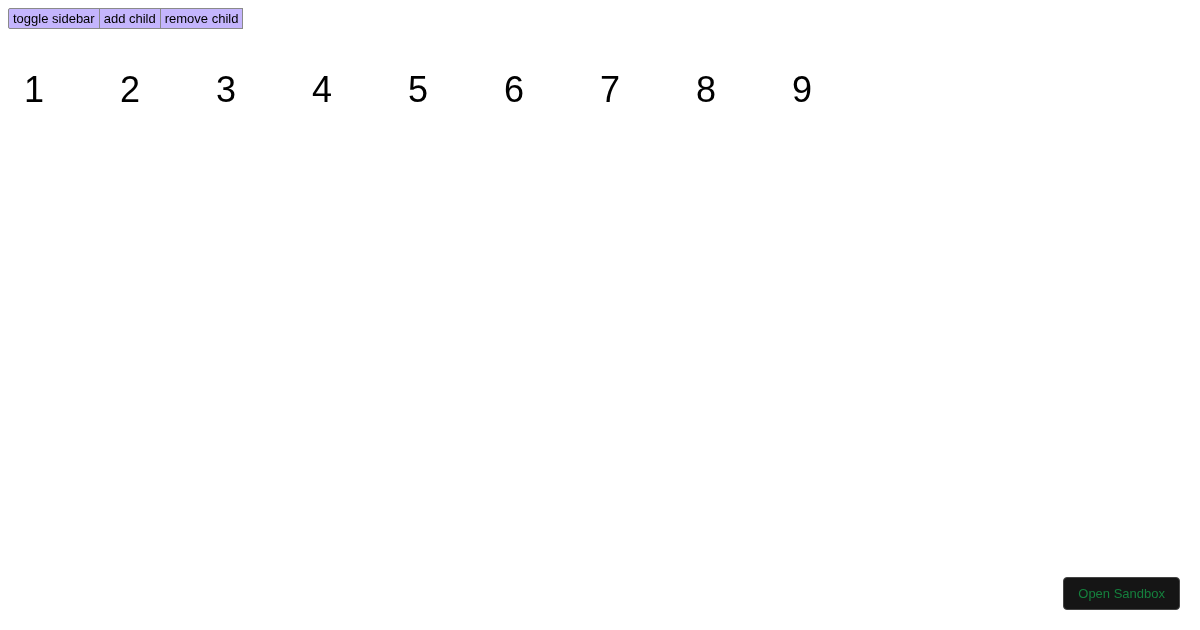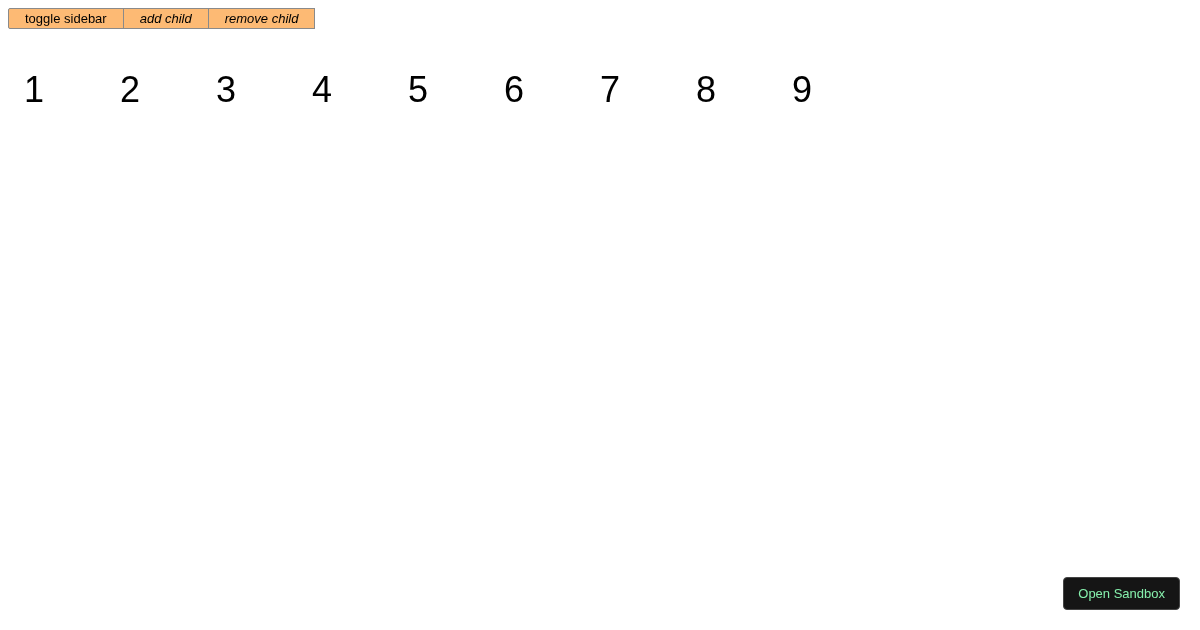--- a/index.html
+++ b/index.html
@@ -12,52 +12,51 @@
       box-sizing: border-box;
       position: relative;
     }
     .toolbar {
       display: flex;
       gap: 0;
     }
     .toolbar button {
       font-family: Arial, sans-serif;
       font-size: 13px;
-      padding: 2px 16px;
-      background: #fdba74;
+      padding: 2px 4px;
+      background: #c4b5fd;
       border: 1px solid #8a8a8a;
       cursor: pointer;
       margin: 0;
     }
     .toolbar button:first-child {
       border-radius: 2px 0 0 2px;
     }
     .toolbar button + button {
       margin-left: -1px;
-      font-style: italic;
     }
     .items {
       margin-top: 40px;
       display: flex;
       gap: 0;
       padding-left: 16px;
     }
     .item {
       font-size: 36px;
       font-weight: 400;
       color: #000;
       width: 96px;
       text-align: left;
     }
     .open-sandbox {
       position: absolute;
       right: 20px;
       bottom: 20px;
       background: #151515;
-      color: #86efac;
+      color: #15803d;
       border: 1px solid #444;
       border-radius: 4px;
       padding: 8px 14px;
       font-size: 13px;
       font-family: Arial, sans-serif;
       cursor: pointer;
     }
   </style>
 </head>
 <body>

